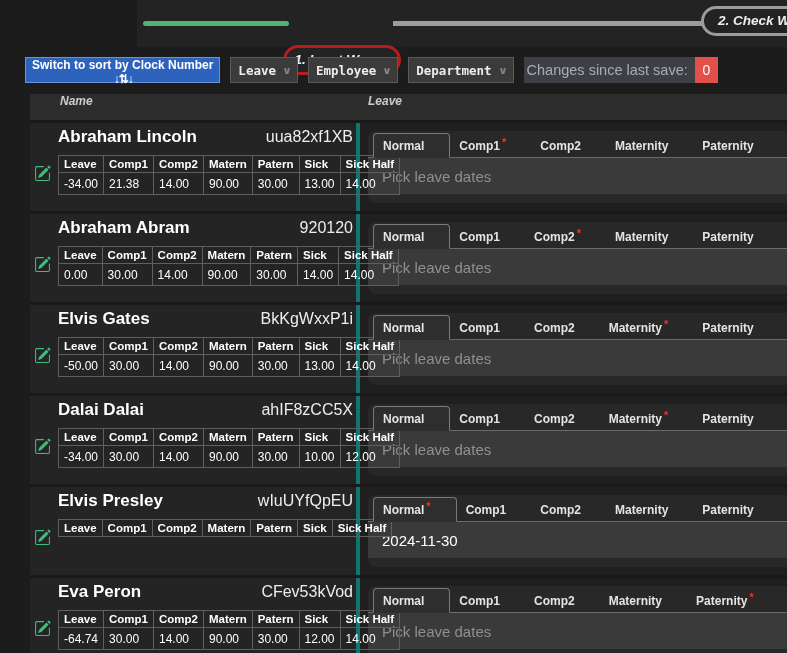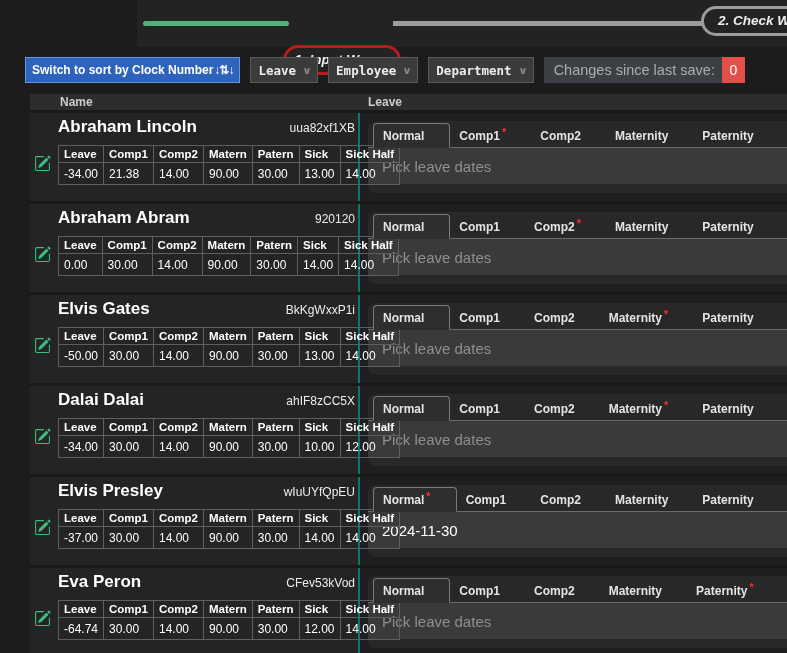--- a/index.html
+++ b/index.html
@@ -14,45 +14,45 @@
   .step-pill{position:absolute;top:6px;height:24px;line-height:24px;border-radius:16px;
              background:#232323;color:#efefef;font-style:italic;font-weight:bold;font-size:13.5px;
              text-align:center;white-space:nowrap;}
   .pill-active{left:146px;width:112px;border:3px solid #b91c1c;margin-top:39px;}
   .pill-next{left:564px;width:240px;border:3px solid #9c9c9c;text-align:left;padding-left:14px;}
 
   
   .toolbar{position:absolute;left:25px;top:56px;height:28px;display:flex;gap:10px;align-items:center;}
   .sort-btn{background:#2e63bd;border:1px solid #6b94dd;color:#fff;font-weight:bold;font-size:12px;
             height:26px;padding:0 6px;display:flex;align-items:center;white-space:nowrap;cursor:pointer;
-            font-family:"Liberation Sans",sans-serif;}
+            font-family:"Liberation Sans",sans-serif;flex-direction:column;}
   .sort-glyph{font-size:12px;margin-left:1px;letter-spacing:-1px;}
   .filter-select{background:#3b3b3b;border:1px solid #5a5a5a;color:#ececec;height:26px;box-sizing:border-box;
                  font-family:"DejaVu Sans Mono",monospace;font-size:12.5px;font-weight:bold;
                  display:flex;align-items:center;padding:0 7px;gap:8px;cursor:pointer;white-space:nowrap;}
   .chevron{color:#878787;font-size:10px;transform:scaleX(1.4);}
   .changes-panel{background:#3c4045;color:#a9adb2;font-size:14.5px;height:26px;display:flex;
-                 align-items:center;padding-left:10px;white-space:nowrap;}
+                 align-items:center;padding-left:3px;white-space:nowrap;}
   .changes-badge{background:#e25049;color:#fff;height:26px;min-width:17px;display:flex;align-items:center;
                  justify-content:center;font-size:14px;margin-left:7px;padding:0 3px;}
 
   
   .table-wrap{position:absolute;left:30px;top:94px;width:757px;}
-  .table-header{display:flex;background:#2d2d2d;height:16px;align-items:center;
-                color:#cccccc;font-size:12px;font-weight:bold;}
+  .table-header{display:flex;background:#2d2d2d;height:26px;
+                color:#cccccc;font-size:12px;font-weight:bold;font-style:italic;}
   .th-name{width:330px;padding-left:30px;box-sizing:border-box;}
   .th-leave{padding-left:8px;}
 
   .row{display:flex;height:88px;border-top:3px solid #191919;}
   .name-cell{width:330px;background:#242424;position:relative;box-sizing:border-box;
-             padding:4px 2px 0 28px;border-right:2px solid #0f766e;}
+             padding:4px 2px 0 28px;border-right:4px solid #0f766e;}
   .edit-icon{position:absolute;left:4px;top:42px;width:17px;height:17px;cursor:pointer;}
   .emp-header{display:flex;justify-content:space-between;align-items:baseline;padding-right:1px;height:26px;}
   .emp-name{font-size:17px;font-weight:bold;color:#ffffff;white-space:nowrap;}
-  .emp-code{font-size:12px;color:#ededed;white-space:nowrap;}
+  .emp-code{font-size:16px;color:#ededed;white-space:nowrap;}
   .balance-table{border-collapse:collapse;margin-top:2px;}
   .balance-table th,.balance-table td{border:1px solid #5f5f5f;color:#fff;text-align:left;
                                       padding:2px 5px;white-space:nowrap;}
   .balance-table th{font-size:11.5px;font-weight:bold;}
   .balance-table td{font-size:12px;height:17px;}
 
   .leave-cell{flex:1;background:#1f1f1f;padding:8px 0 0 8px;box-sizing:border-box;}
   .leave-panel{background:#282828;border-radius:8px;height:72px;margin-right:-14px;overflow:hidden;}
   .tabs{display:flex;align-items:flex-end;height:27px;border-bottom:1px solid #6a6a6a;
         padding-left:5px;box-sizing:border-box;}
@@ -327,29 +327,20 @@
         <tbody>
               <tr>
           <th>Leave</th>
           <th>Comp1</th>
           <th>Comp2</th>
           <th>Matern</th>
           <th>Patern</th>
           <th>Sick</th>
           <th>Sick Half</th>
         </tr>
-        <tr>
-          <td>-37.00</td>
-          <td>30.00</td>
-          <td>14.00</td>
-          <td>90.00</td>
-          <td>30.00</td>
-          <td>14.00</td>
-          <td>14.00</td>
-        </tr>
       </tbody>
           </table>
     </div>
     <div class="leave-cell">
       <div class="leave-panel">
         <div class="tabs">
               <span class="tab active">Normal<span class="star">*</span></span>
               <span class="tab">Comp1</span>
               <span class="tab">Comp2</span>
               <span class="tab">Maternity</span>

